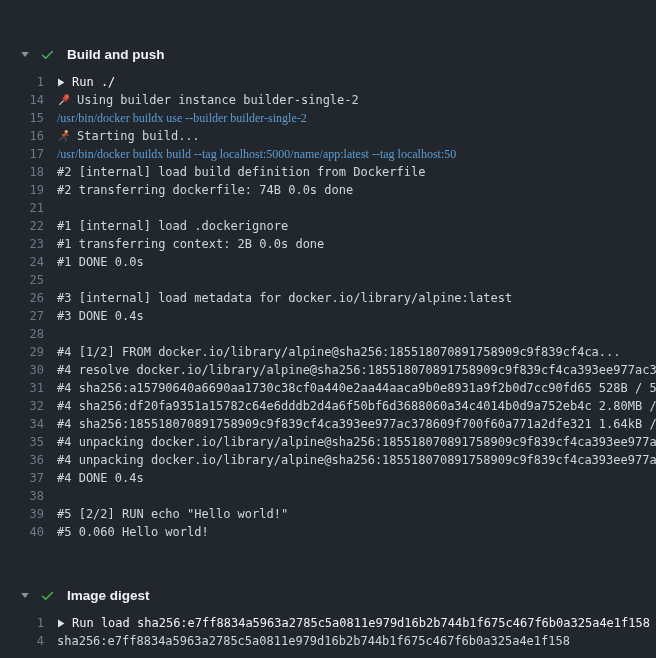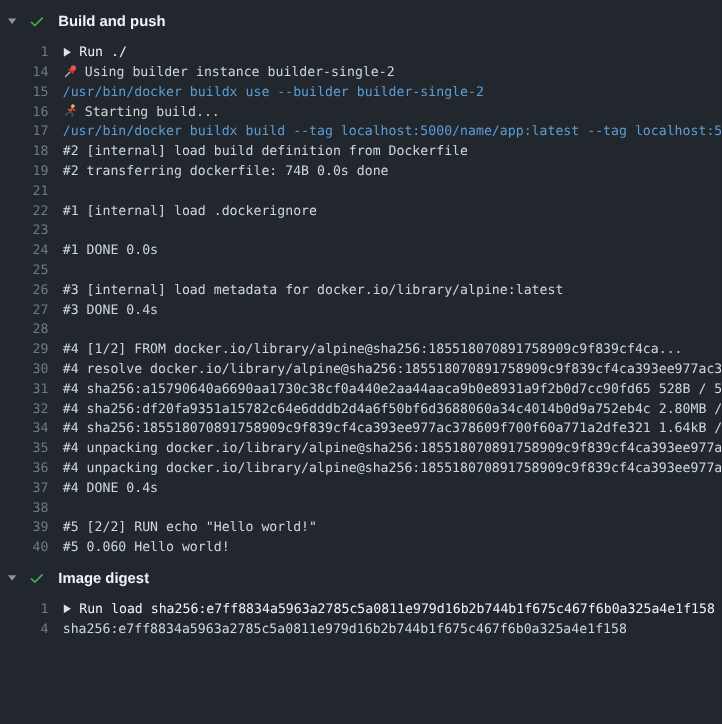--- a/index.html
+++ b/index.html
@@ -15,41 +15,41 @@
   *{box-sizing:border-box;}
   html,body{margin:0;padding:0;}
   body{
     width:656px;height:658px;overflow:hidden;
     background:var(--bg);
     font-family:"DejaVu Sans Mono","Liberation Mono",monospace;
     font-size:12px;
   }
   .viewer{width:656px;height:658px;overflow:hidden;}
   .section-header{
-    display:flex;align-items:center;height:38px;padding-left:6px;cursor:pointer;
+    display:flex;align-items:center;height:38px;padding-left:20px;cursor:pointer;margin-top:35px;
   }
   .chev{width:10px;display:flex;align-items:center;justify-content:center;flex:0 0 10px;}
   .check{margin-left:10px;width:15px;height:15px;display:flex;align-items:center;flex:0 0 15px;}
   .title{
     margin-left:12px;
     font-family:"Liberation Sans","DejaVu Sans",sans-serif;
     font-size:13.5px;font-weight:700;color:var(--title);
   }
   .section-body{overflow:hidden;}
   .log-line{
     display:flex;height:18px;line-height:18px;white-space:pre;overflow:hidden;align-items:center;
   }
   .ln{
     flex:0 0 44px;width:44px;text-align:right;color:var(--linenum);
     user-select:none;cursor:pointer;line-height:18px;
   }
   .lt{
     margin-left:13px;color:var(--text);display:flex;align-items:center;white-space:pre;overflow:hidden;line-height:18px;
   }
-  .lt.command{color:var(--command);}
+  .lt.command{color:var(--command);font-family:Liberation Serif, serif;}
   .lt.run{color:var(--title);justify-content:flex-end;}
   .run-arrow{display:inline-flex;width:8px;margin-right:7px;flex:0 0 8px;cursor:pointer;}
   .emoji{display:inline-flex;width:14px;height:14px;margin-right:6px;flex:0 0 14px;}
   svg{display:block;}
 </style>
 </head>
 <body>
 
 <div class="viewer">
     <div class="section">
@@ -80,21 +80,21 @@
                 <circle cx="10.6" cy="2.9" r="1.9" fill="#eeb35f"></circle>
                 <path d="M10 5 L7.6 8.6" stroke="#d64b3a" stroke-width="2.4" fill="none"></path>
                 <path d="M10.2 5.8 L13.2 7.4 M8.6 6.4 L5.4 6.6" stroke="#d64b3a" stroke-width="1.5" fill="none"></path>
                 <path d="M7.6 8.6 L10.4 10.8 L9.8 14 M7.6 8.6 L4.8 10.6 L2.4 13" stroke="#3d4f63" stroke-width="1.7" fill="none"></path>
               </svg></span><span>Starting build...</span></span></div>
         <div class="log-line"><span class="ln">17</span><span class="lt command"><span>/usr/bin/docker buildx build --tag localhost:5000/name/app:latest --tag localhost:50</span></span></div>
         <div class="log-line"><span class="ln">18</span><span class="lt plain"><span>#2 [internal] load build definition from Dockerfile</span></span></div>
         <div class="log-line"><span class="ln">19</span><span class="lt plain"><span>#2 transferring dockerfile: 74B 0.0s done</span></span></div>
         <div class="log-line"><span class="ln">21</span><span class="lt plain"><span></span></span></div>
         <div class="log-line"><span class="ln">22</span><span class="lt plain"><span>#1 [internal] load .dockerignore</span></span></div>
-        <div class="log-line"><span class="ln">23</span></div>
+        <div class="log-line"><span class="ln">23</span><span class="lt plain"><span>#1 transferring context: 2B 0.0s done</span></span></div>
         <div class="log-line"><span class="ln">24</span><span class="lt plain"><span>#1 DONE 0.0s</span></span></div>
         <div class="log-line"><span class="ln">25</span><span class="lt plain"><span></span></span></div>
         <div class="log-line"><span class="ln">26</span><span class="lt plain"><span>#3 [internal] load metadata for docker.io/library/alpine:latest</span></span></div>
         <div class="log-line"><span class="ln">27</span><span class="lt plain"><span>#3 DONE 0.4s</span></span></div>
         <div class="log-line"><span class="ln">28</span><span class="lt plain"><span></span></span></div>
         <div class="log-line"><span class="ln">29</span><span class="lt plain"><span>#4 [1/2] FROM docker.io/library/alpine@sha256:185518070891758909c9f839cf4ca...</span></span></div>
         <div class="log-line"><span class="ln">30</span><span class="lt plain"><span>#4 resolve docker.io/library/alpine@sha256:185518070891758909c9f839cf4ca393ee977ac3</span></span></div>
         <div class="log-line"><span class="ln">31</span><span class="lt plain"><span>#4 sha256:a15790640a6690aa1730c38cf0a440e2aa44aaca9b0e8931a9f2b0d7cc90fd65 528B / 5</span></span></div>
         <div class="log-line"><span class="ln">32</span><span class="lt plain"><span>#4 sha256:df20fa9351a15782c64e6dddb2d4a6f50bf6d3688060a34c4014b0d9a752eb4c 2.80MB /</span></span></div>
         <div class="log-line"><span class="ln">34</span><span class="lt plain"><span>#4 sha256:185518070891758909c9f839cf4ca393ee977ac378609f700f60a771a2dfe321 1.64kB /</span></span></div>

